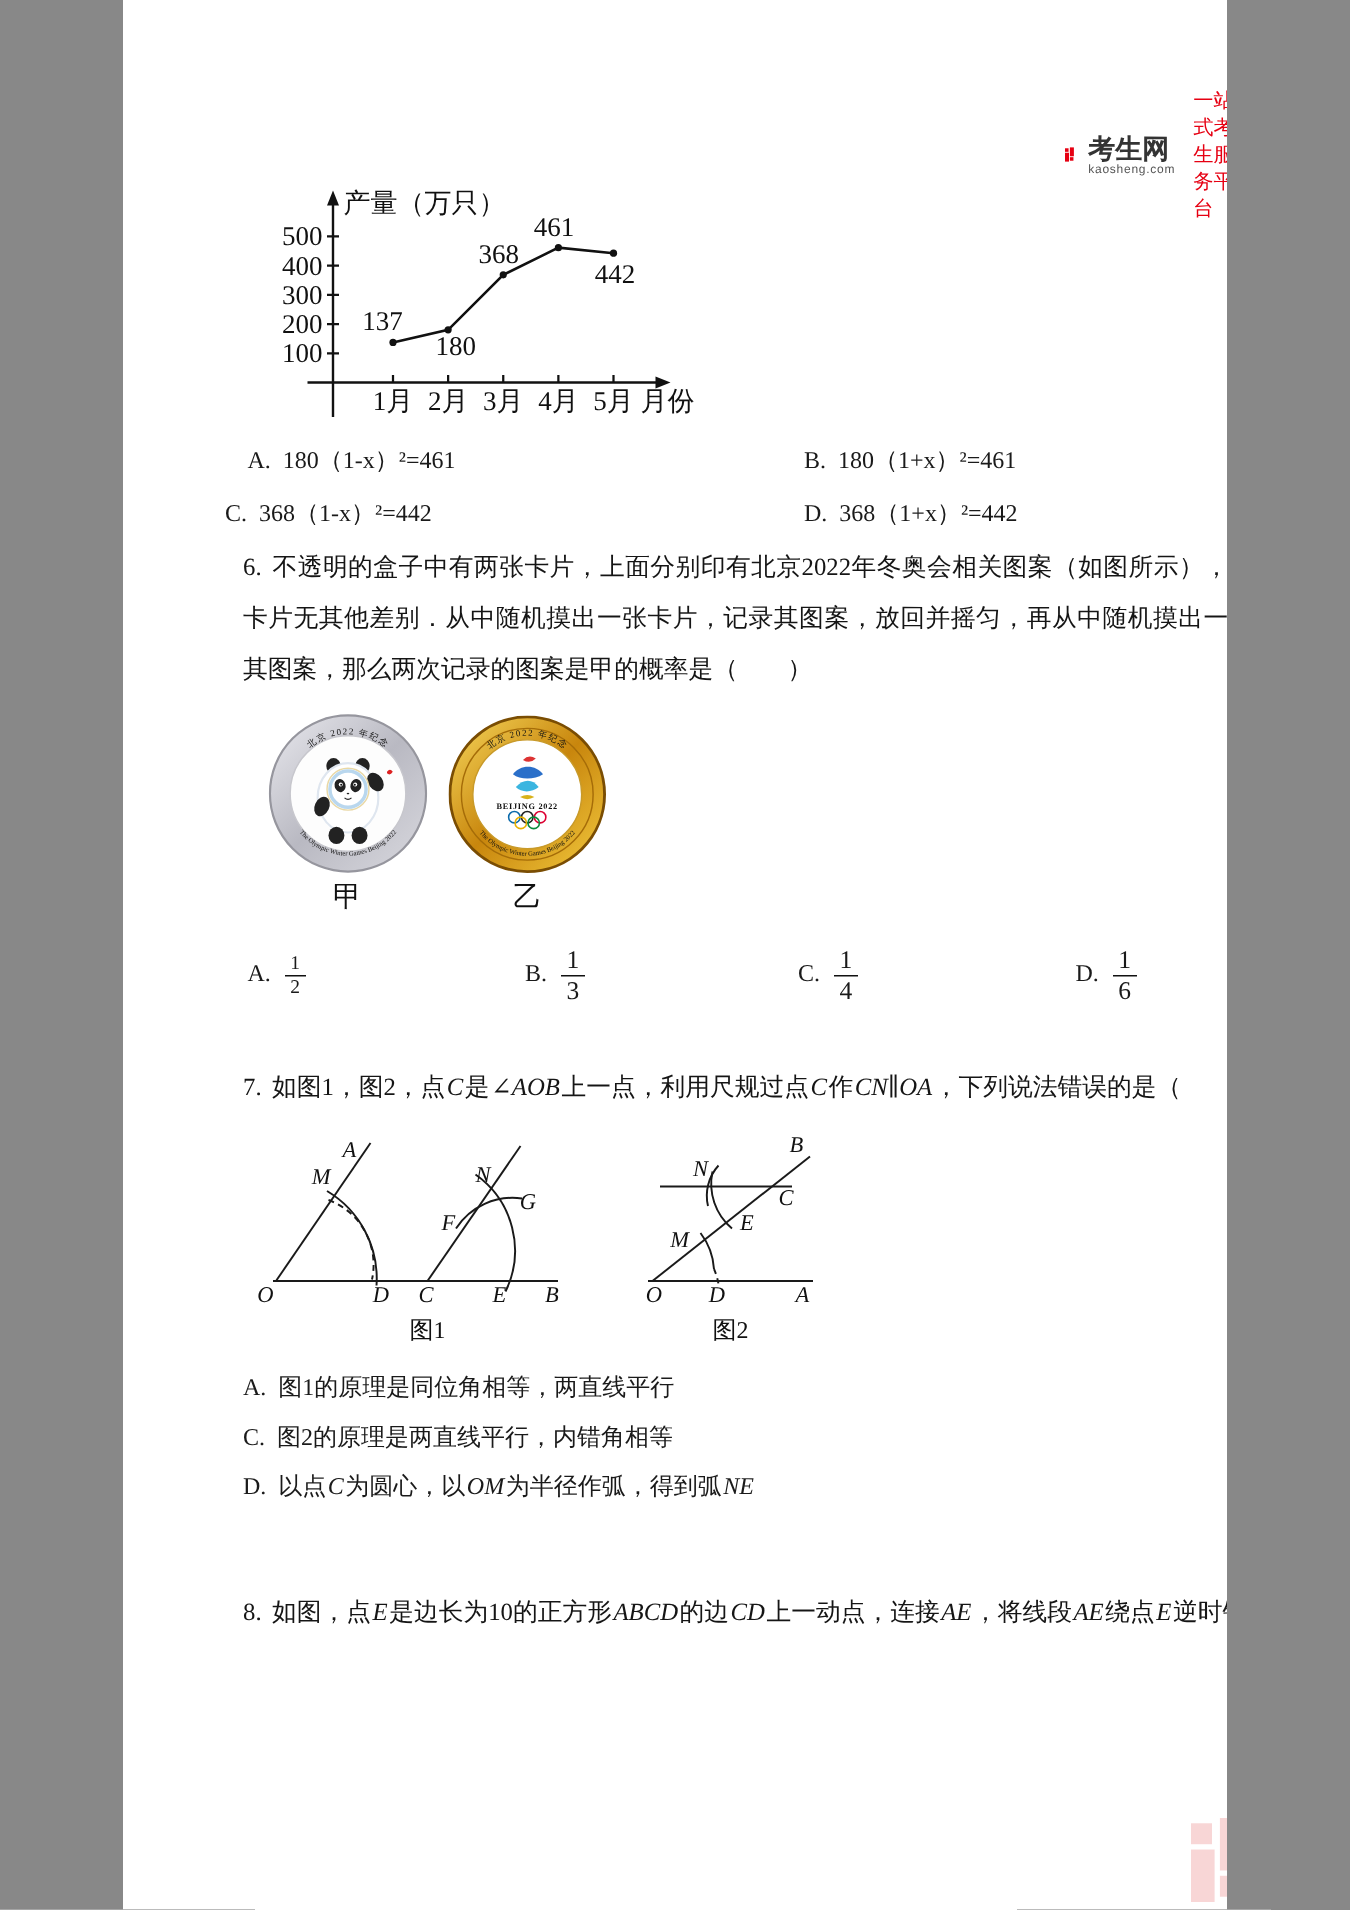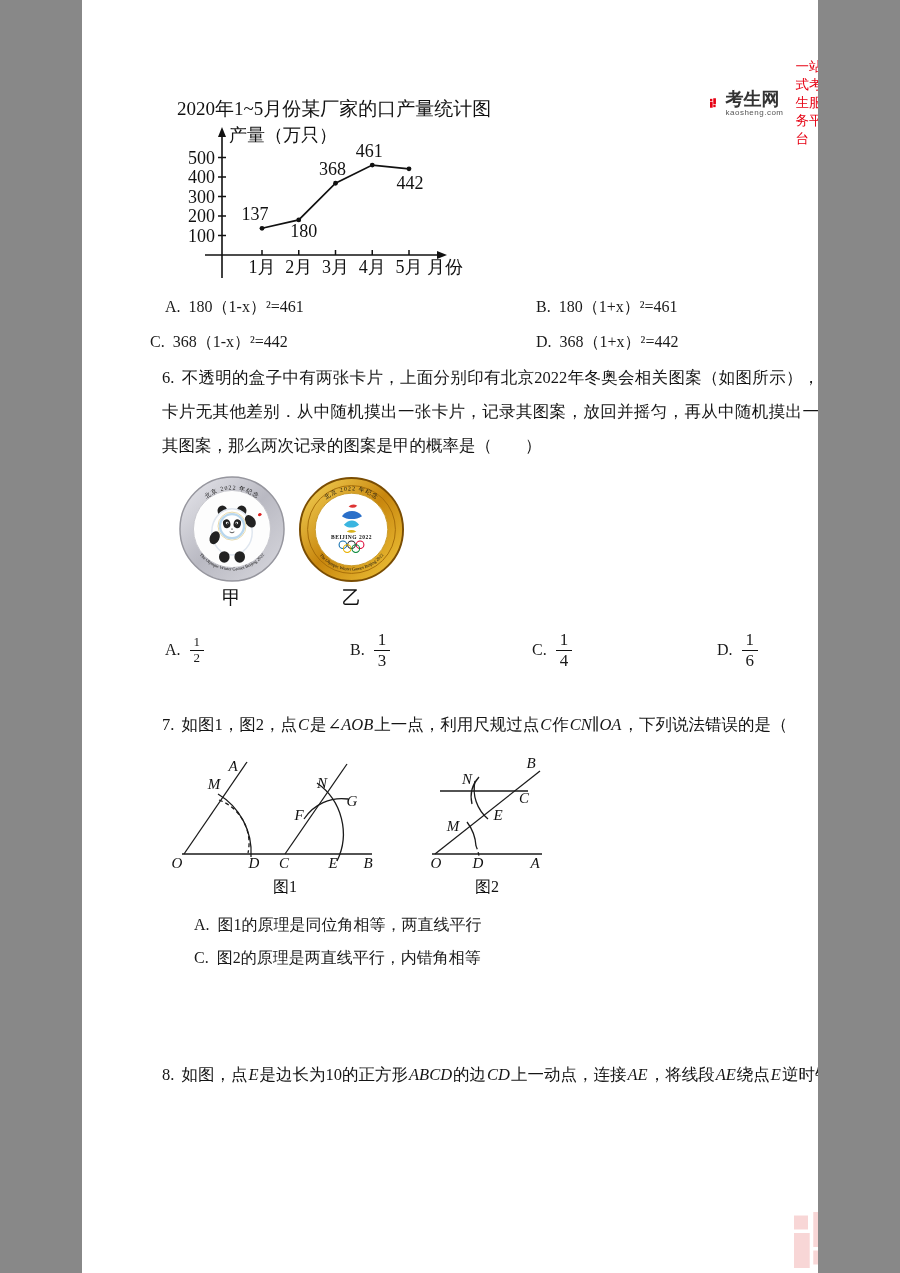--- a/index.html
+++ b/index.html
@@ -29,21 +29,21 @@
   .coin{position:absolute;}
   .coin-label{position:absolute;font-size:19px;color:#111;}
   
   .frac-opt{position:absolute;top:622px;height:56px;display:flex;align-items:center;font-size:16px;}
   .frac-opt .opt-label{margin-right:9px;}
   .frac{display:inline-flex;flex-direction:column;align-items:center;line-height:1.15;font-size:17px;}
   .frac .num{border-bottom:1.4px solid #111;padding:0 4px;}
   .frac.small{font-size:13px;line-height:1.1;}
   
   .q7-opts{position:absolute;left:80px;top:915px;font-size:16px;}
-  .q7-opt{height:33px;white-space:nowrap;margin-left:32px;}
+  .q7-opt{height:33px;white-space:nowrap;}
   .q7-opt .opt-label{margin-right:8px;}
   
   .page-footer{position:absolute;left:0;top:1178px;width:100%;text-align:center;font-size:14.5px;color:#222;}
   .watermark{position:absolute;left:712px;top:1212px;display:flex;align-items:flex-start;opacity:.9;}
   .wm-text{margin-left:10px;line-height:1;}
   .wm-name{font-size:45px;font-weight:bold;color:#efefef;-webkit-text-stroke:1px #dedede;font-family:"Liberation Sans",sans-serif;letter-spacing:2px;}
   .wm-domain{font-size:20px;color:#d9d9d9;font-family:"Liberation Sans",sans-serif;letter-spacing:2px;margin-top:2px;}
 </style>
 </head>
 <body>
@@ -57,21 +57,20 @@
       <rect x="0" y="12" width="9" height="20" fill="#e60012"></rect>
       <rect x="11" y="22" width="8" height="8" fill="#e60012"></rect>
     </svg>
     <div class="logo-name-block">
       <div class="logo-name">考生网</div>
       <div class="logo-domain">kaosheng.com</div>
     </div>
     <div class="logo-tagline">一站式考生服务平台</div>
   </div>
 
-  <div class="chart-title">2020年1~5月份某厂家的口产量统计图</div>
 
   <svg id="prod-chart" class="chart-svg" width="340" height="165" viewBox="0 0 340 165">
 
     <line x1="45" y1="4" x2="45" y2="152" stroke="#111" stroke-width="1.6"></line>
     <polygon points="45,1 41,11 49,11" fill="#111"></polygon>
     <line x1="28" y1="129" x2="262" y2="129" stroke="#111" stroke-width="1.6"></line>
     <polygon points="270,129 260,125 260,133" fill="#111"></polygon>
     <text x="52" y="15" font-size="18">产量（万只）</text>
     <text x="250" y="147" font-size="18">月份</text>
     <g id="gy">
@@ -268,20 +267,21 @@
       <text x="296" y="74">M</text>
       <text x="341" y="63">E</text>
     </g>
     <text x="128" y="135" font-size="16" text-anchor="middle">图1</text>
     <text x="330" y="135" font-size="16" text-anchor="middle">图2</text>
   </svg>
 
   <div class="q7-opts">
     <div class="q7-opt"><span class="opt-label">A.</span><span><span>图1的原理是同位角相等，两直线平行</span></span></div>
     <div class="q7-opt"><span class="opt-label">C.</span><span><span>图2的原理是两直线平行，内错角相等</span></span></div>
+    <div class="q7-opt"><span class="opt-label">D.</span><span><span>以点</span><span class="mi">C</span><span>为圆心，以</span><span class="mi">OM</span><span>为半径作弧，得到弧</span><span class="mi">NE</span></span></div>
   </div>
 
   <p class="q-par" style="top:1058px;margin:0">
     <span class="q-label">8.</span><span><span>如图，点</span><span class="mi">E</span><span>是边长为10的正方形</span><span class="mi">ABCD</span><span>的边</span><span class="mi">CD</span><span>上一动点，连接</span><span class="mi">AE</span><span>，将线段</span><span class="mi">AE</span><span>绕点</span><span class="mi">E</span><span>逆时针旋转</span></span>
   </p>
 
 
   <div class="watermark">
     <svg width="56" height="56" viewBox="0 0 32 32">
       <rect x="0" y="2" width="8" height="8" fill="#f8d2d2"></rect>

